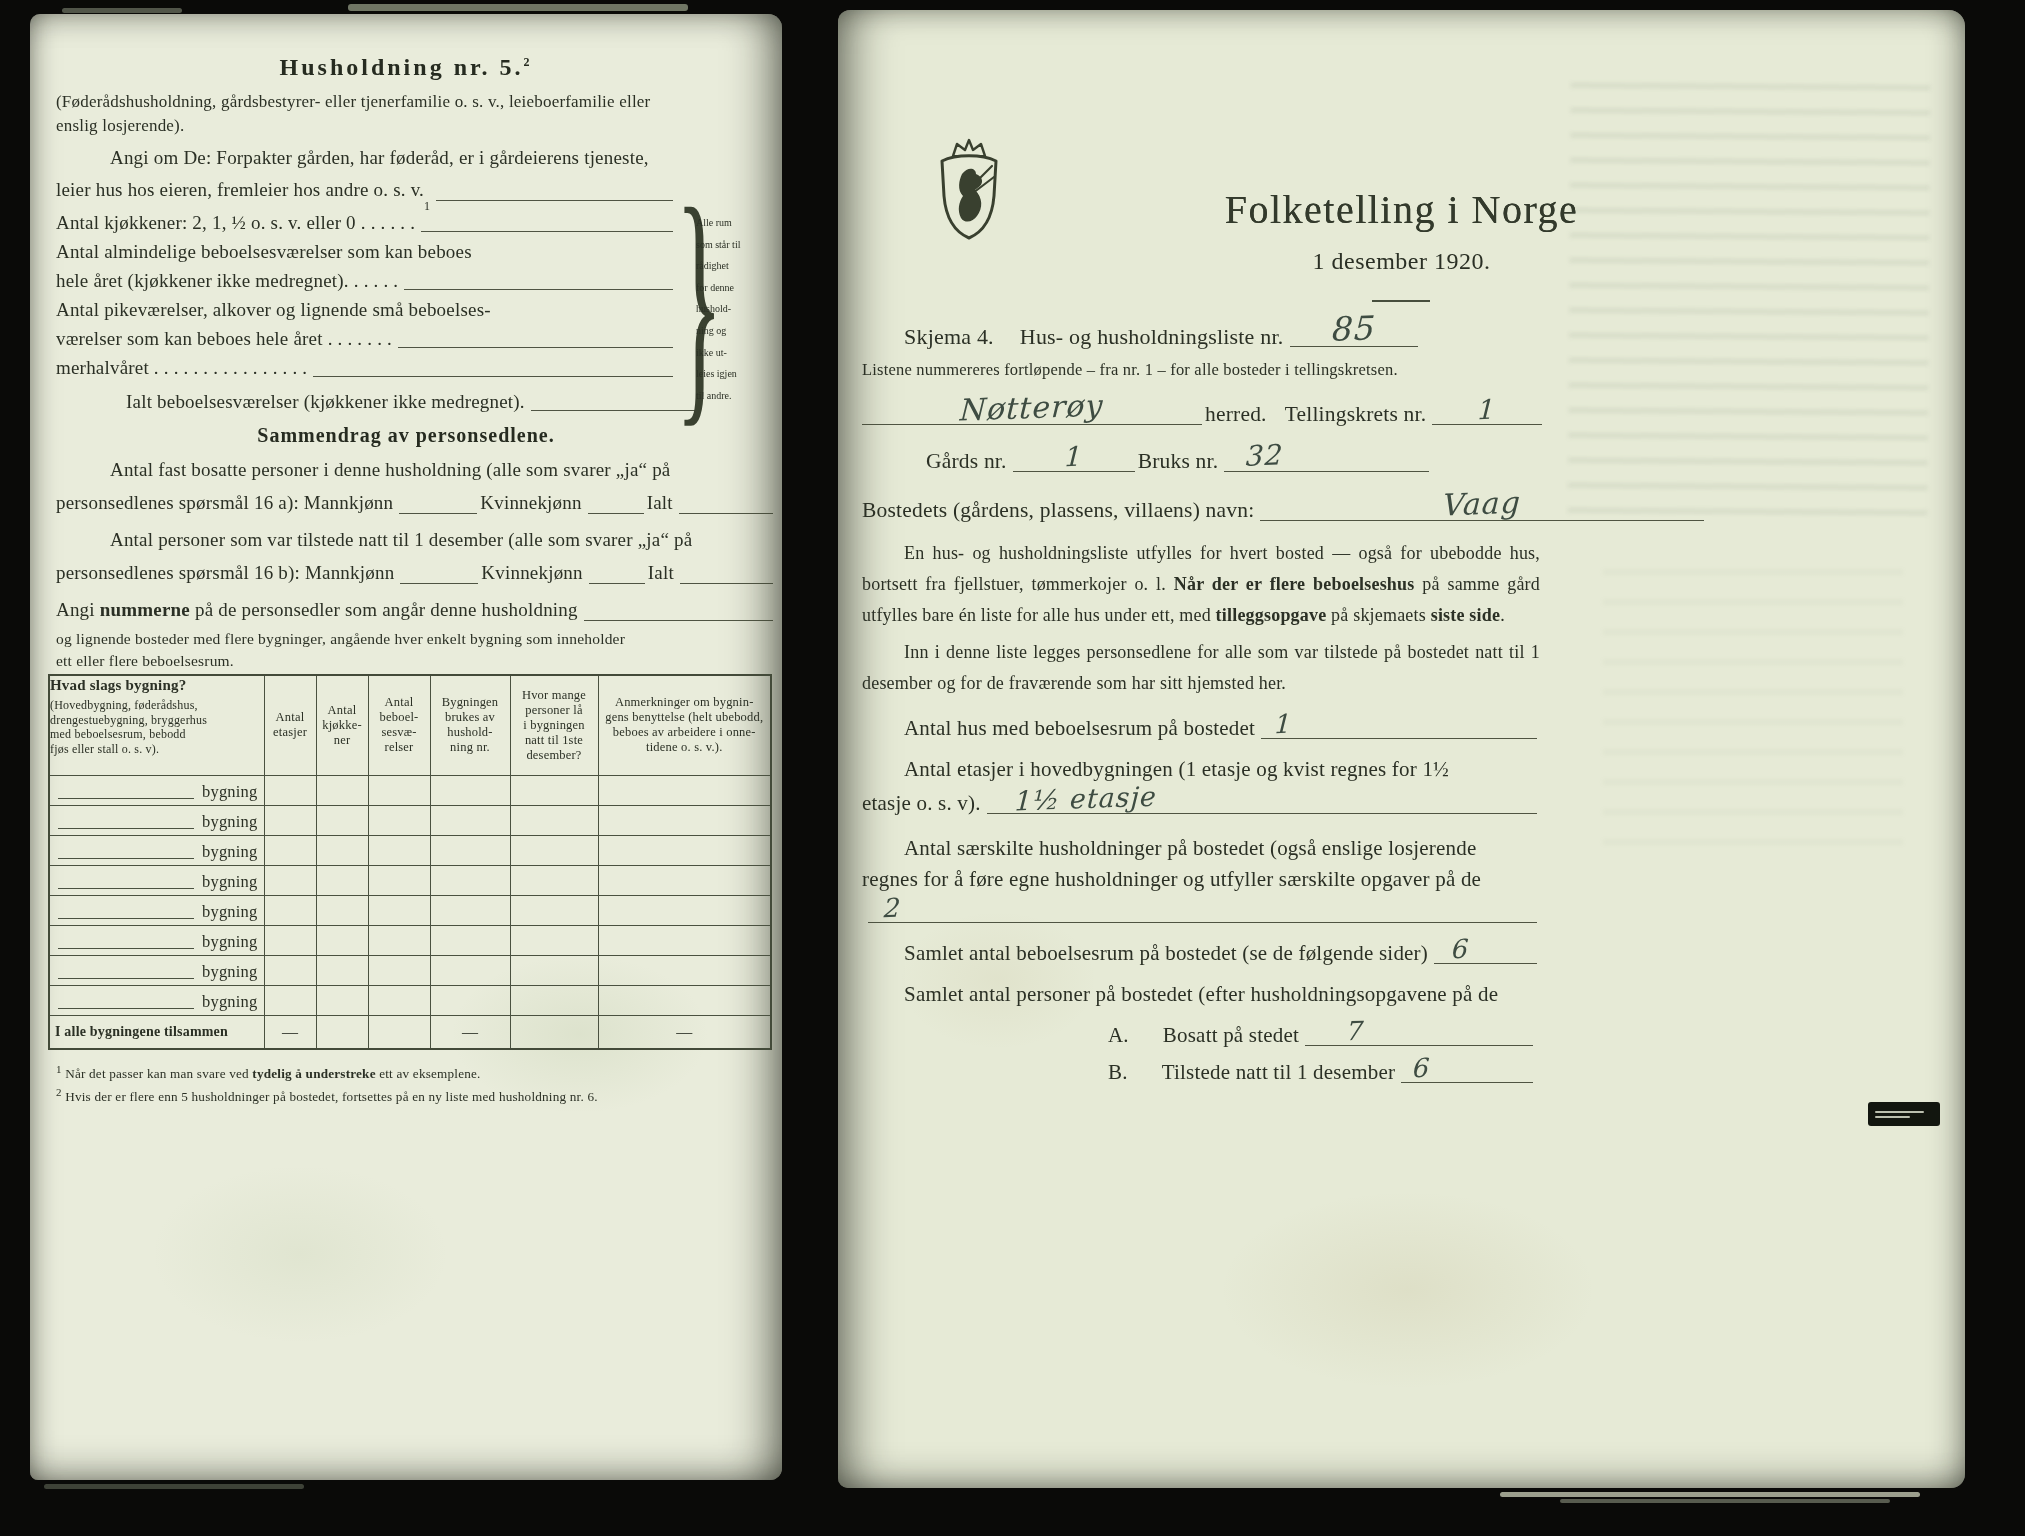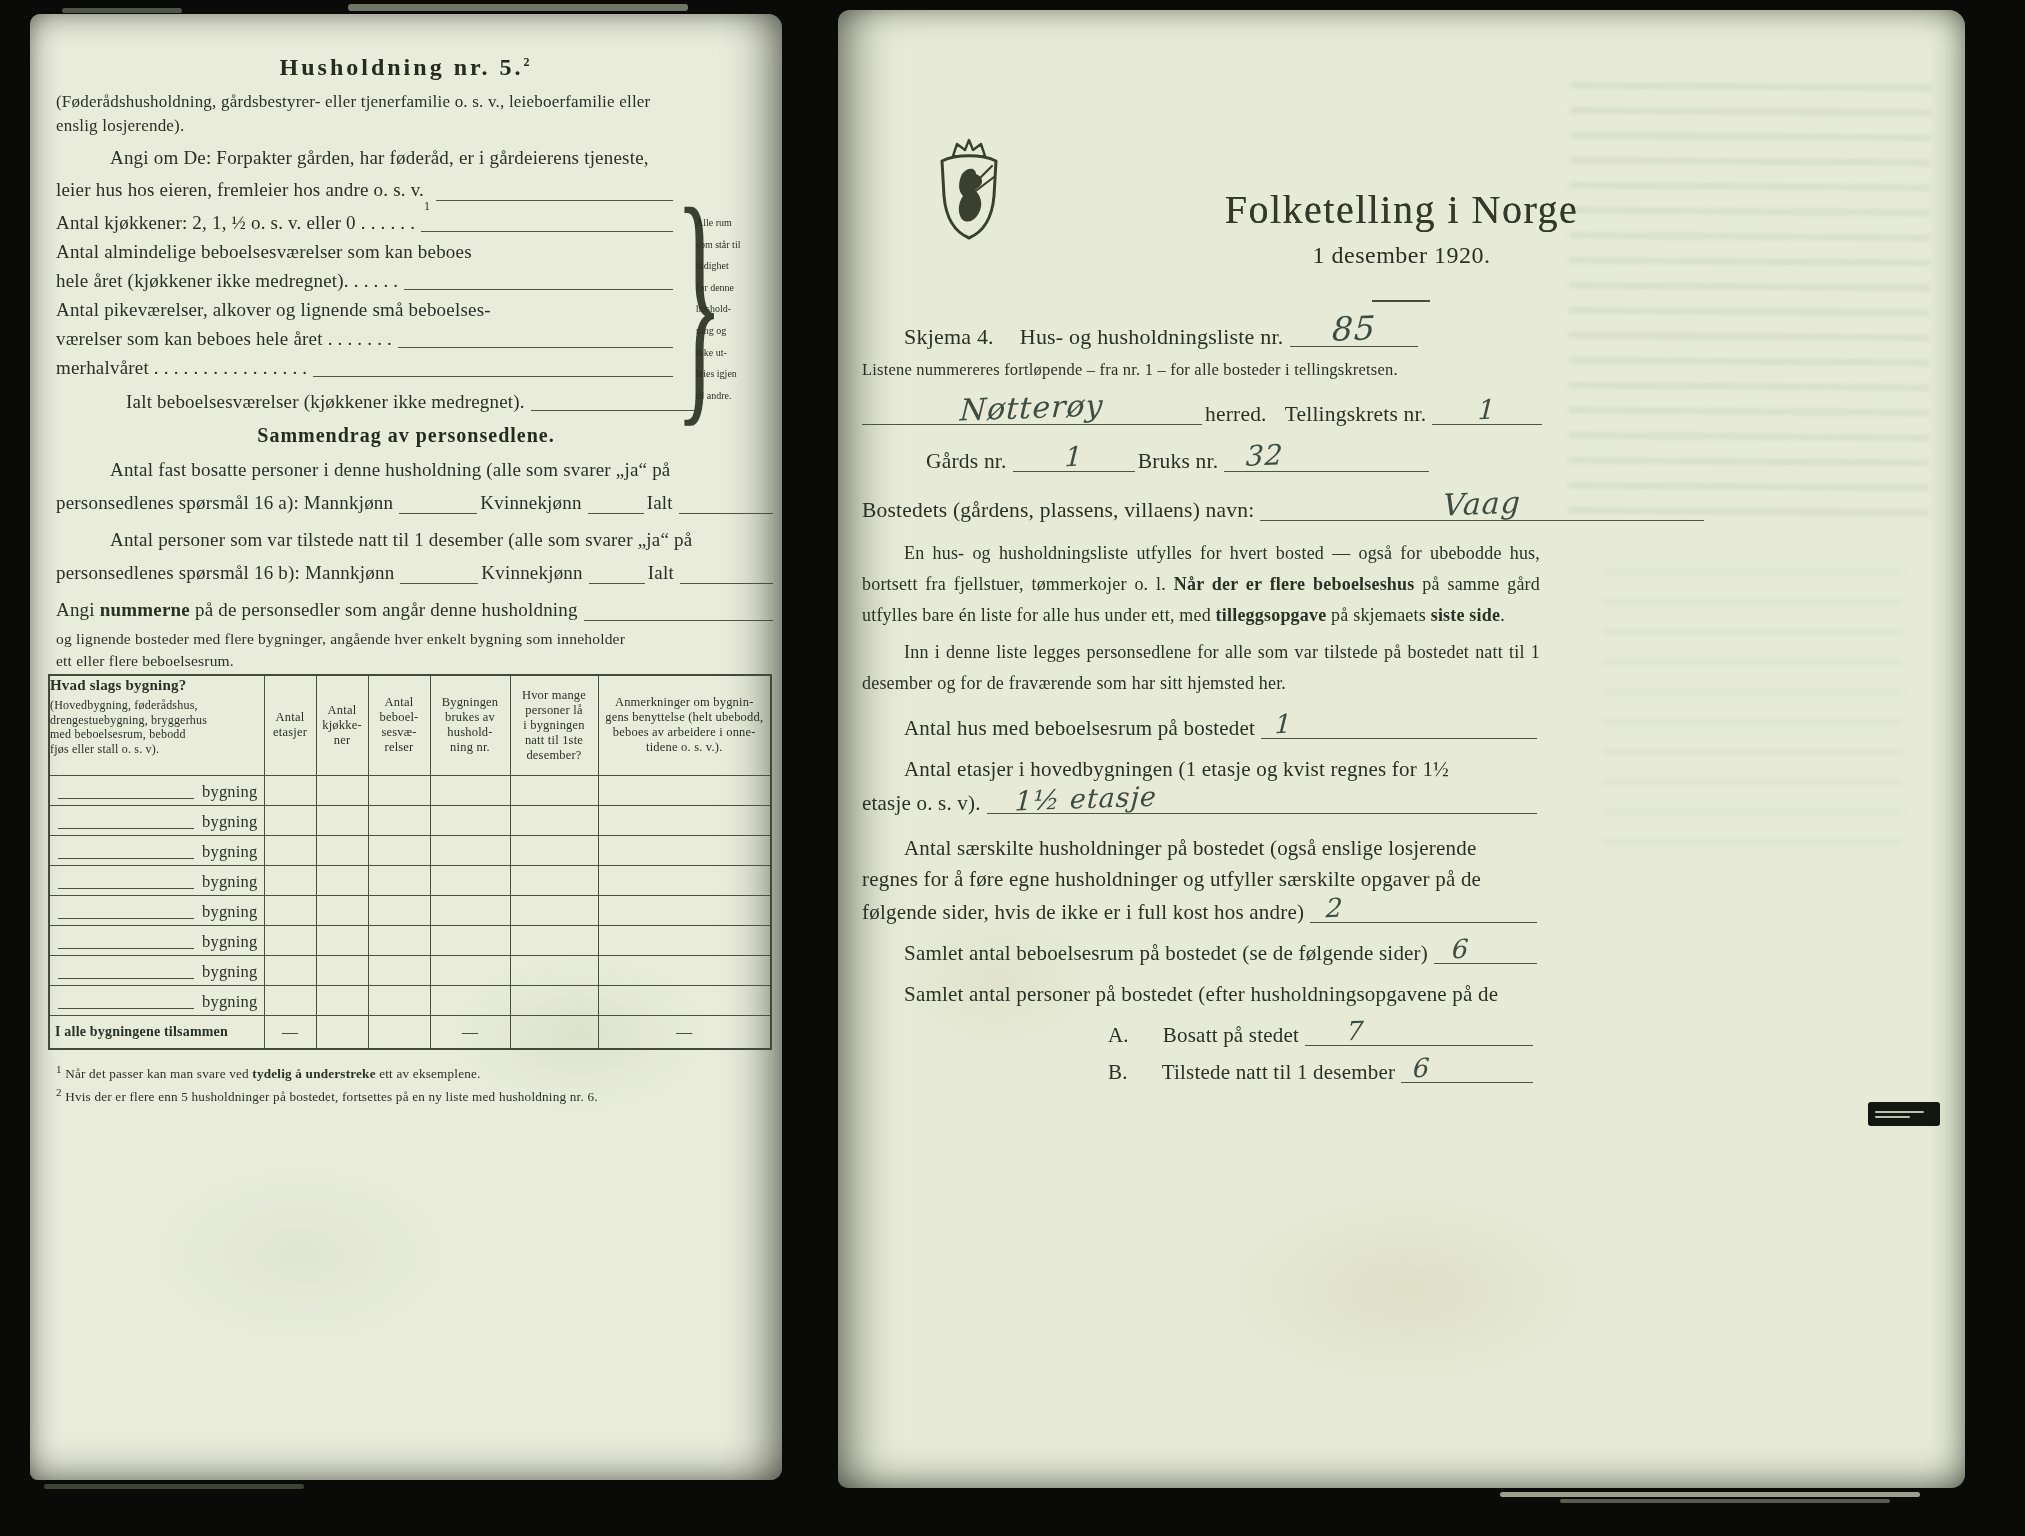--- a/index.html
+++ b/index.html
@@ -68,21 +68,21 @@
   .c1in{display:flex;align-items:flex-end;height:29px;padding:0 6px;}
   .rfill{flex:1;border-bottom:1.2px solid #4a5140;margin:0 8px 6px 2px;}
   .rword{font-size:16.5px;line-height:26px;}
   .totalrow td{height:34px;vertical-align:middle;}
   .totlabel{font-size:14px;font-weight:bold;padding:0 5px !important;}
   .dash{text-align:center;font-size:16px;}
 
   
   .arms{position:absolute;left:88px;top:126px;}
   .rp-title{position:absolute;left:0;top:176px;width:1127px;text-align:center;font-size:40px;letter-spacing:1.5px;color:#333a2c;text-shadow:0 0 .6px #333a2c;}
-  .rp-date{position:absolute;left:0;top:232px;width:1127px;text-align:center;font-size:24px;letter-spacing:.5px;}
+  .rp-date{position:absolute;left:0;top:238px;width:1127px;text-align:center;font-size:24px;letter-spacing:.5px;}
   .rp-rule{position:absolute;left:534px;top:290px;width:58px;height:2px;background:#474e3d;}
   .rp-flow{position:absolute;left:24px;top:302px;width:678px;font-size:21px;line-height:31px;letter-spacing:.2px;}
   .rp-skjema{font-size:22px;}
   .rp-lab{font-size:21.5px;}
   .rp-note{font-size:16.5px;line-height:23px;margin-top:6px;width:678px;}
   .rp-para{font-size:18px;line-height:31px;text-align:justify;text-indent:42px;}
   .rp-q{font-size:21px;line-height:31px;}
   .ind42line{text-indent:42px;}
   .ind42{padding-left:42px;}
 
@@ -453,21 +453,20 @@
       <div class="row rp-q">
         <span>etasje o. s. v).</span>
         <span class="fill grow" style="justify-content:flex-start;padding-left:28px;">
             <span class="hw hw27">1½ etasje</span>
           </span>
       </div>
 
       <div class="rp-q ind42line" style="margin-top:14px;">Antal særskilte husholdninger på bostedet (også enslige losjerende</div>
       <div class="rp-q">regnes for å føre egne husholdninger og utfyller særskilte opgaver på de</div>
       <div class="row rp-q">
-        <span>følgende sider, hvis de ikke er i full kost hos andre)</span>
         <span class="fill grow" style="justify-content:flex-start;padding-left:16px;">
             <span class="hw hw26">2</span>
           </span>
       </div>
 
       <div class="row rp-q" style="margin-top:8px;">
         <span class="ind42">Samlet antal beboelsesrum på bostedet (se de følgende sider)</span>
         <span class="fill grow" style="justify-content:flex-start;padding-left:18px;">
             <span class="hw hw26">6</span>
           </span>

